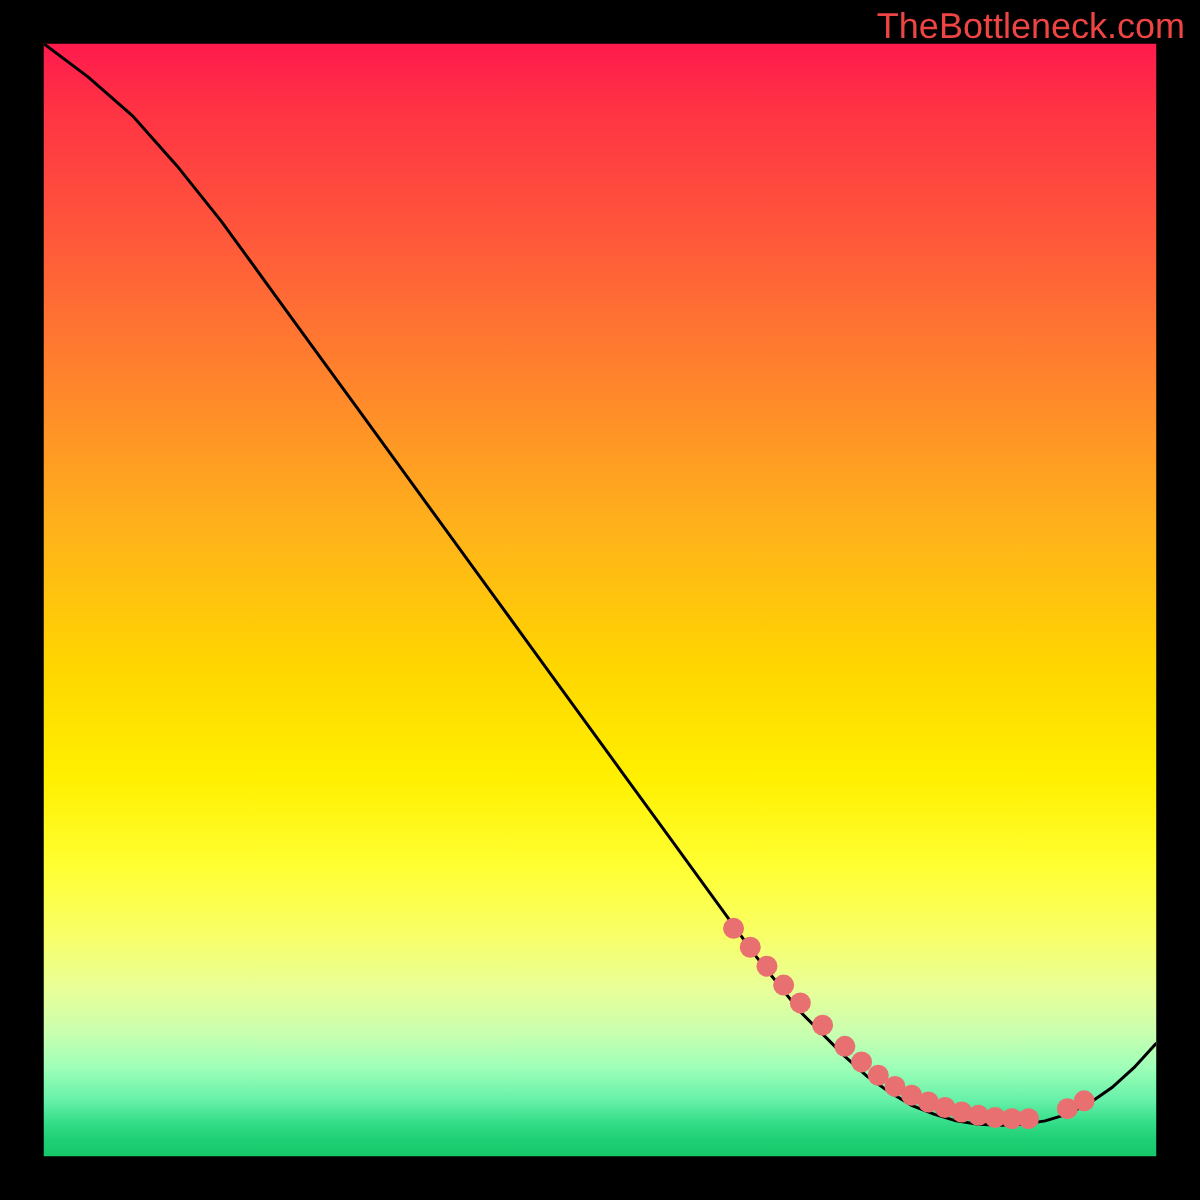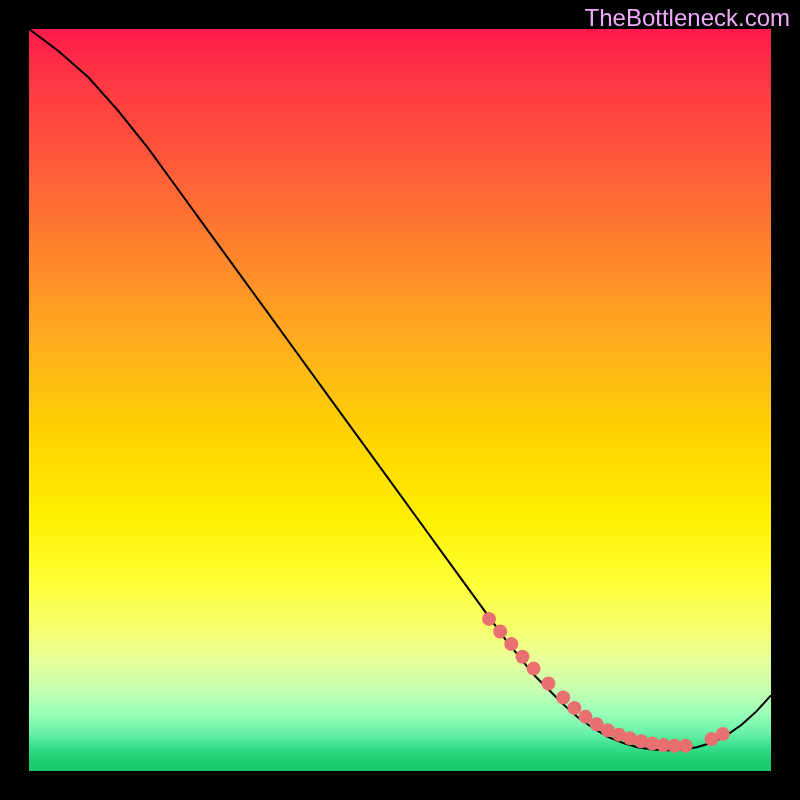--- a/index.html
+++ b/index.html
@@ -7,21 +7,21 @@
     width: 800px;
     height: 800px;
     background: #000;
     position: relative;
     font-family: Arial, sans-serif;
   }
   .watermark {
     position: absolute;
     top: 4px;
     right: 10px;
-    color: #f0abfc;
+    color: #ef4444;
     font-size: 24px;
     z-index: 10;
   }
   .plot-area {
     position: absolute;
     left: 29px;
     top: 29px;
     width: 742px;
     height: 742px;
     overflow: hidden;

